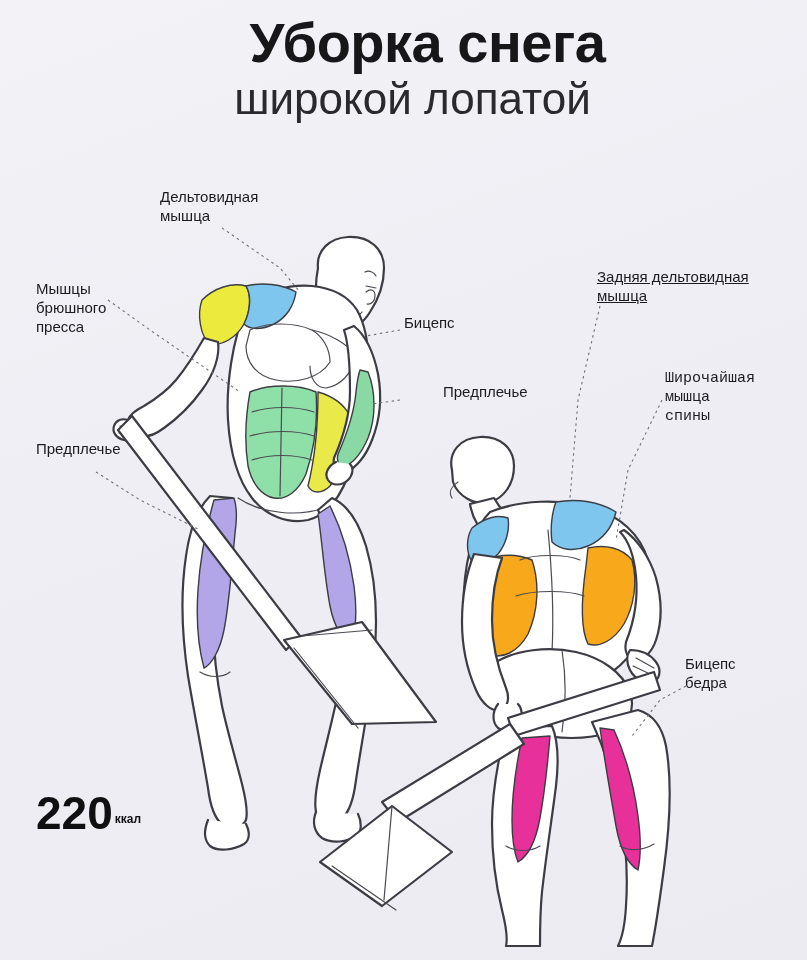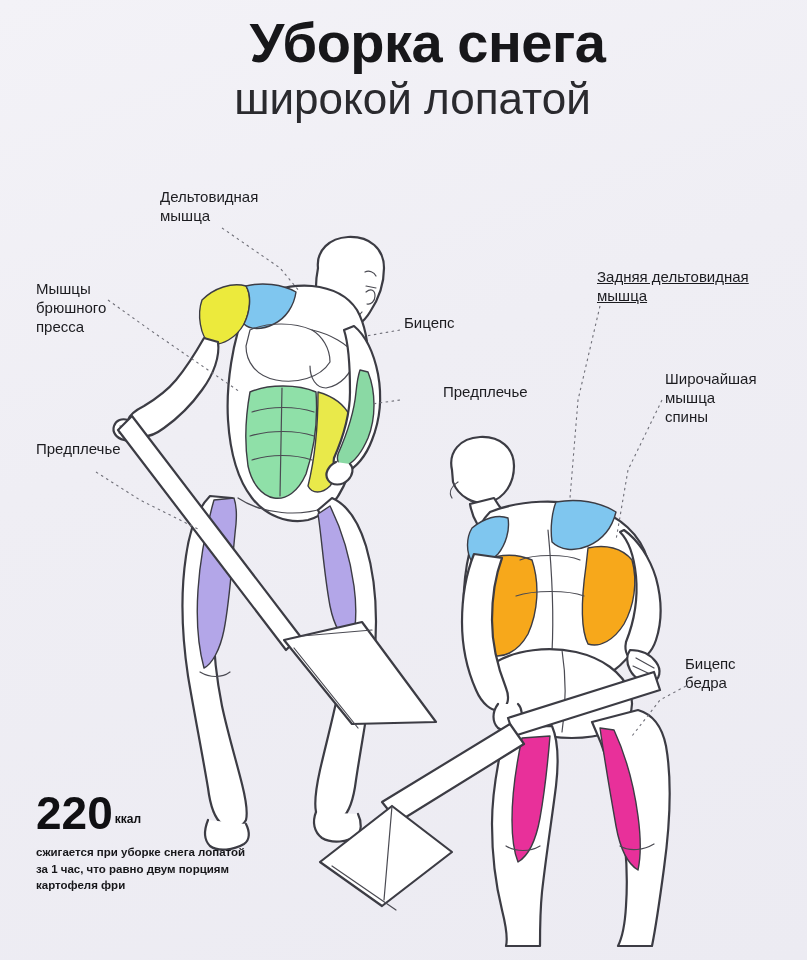--- a/index.html
+++ b/index.html
@@ -311,27 +311,24 @@
 
   <div class="label" style="left:36px; top:440px;">Предплечье</div>
 
   <div class="label" style="left:404px; top:314px;">Бицепс</div>
 
   <div class="label" style="left:404px; top:383px;margin-left:39px;">Предплечье</div>
 
   <div class="label" style="left:597px; top:268px;text-decoration:underline;">Задняя дельтовидная
 мышца</div>
 
-  <div class="label" style="left:665px; top:370px;">Широчайшая
+  <div class="label" style="left:665px; top:370px;font-family:Liberation Mono, monospace;">Широчайшая
 мышца
 спины</div>
 
   <div class="label" style="left:685px; top:655px;">Бицепс
 бедра</div>
 
   <div class="cal-block">
     <span class="cal-number">220</span><span class="cal-unit">ккал</span>
-    <div class="cal-desc">сжигается при уборке снега лопатой
-за 1 час, что равно двум порциям
-картофеля фри</div>
   </div>
 
 </div>
 
 </body></html>

